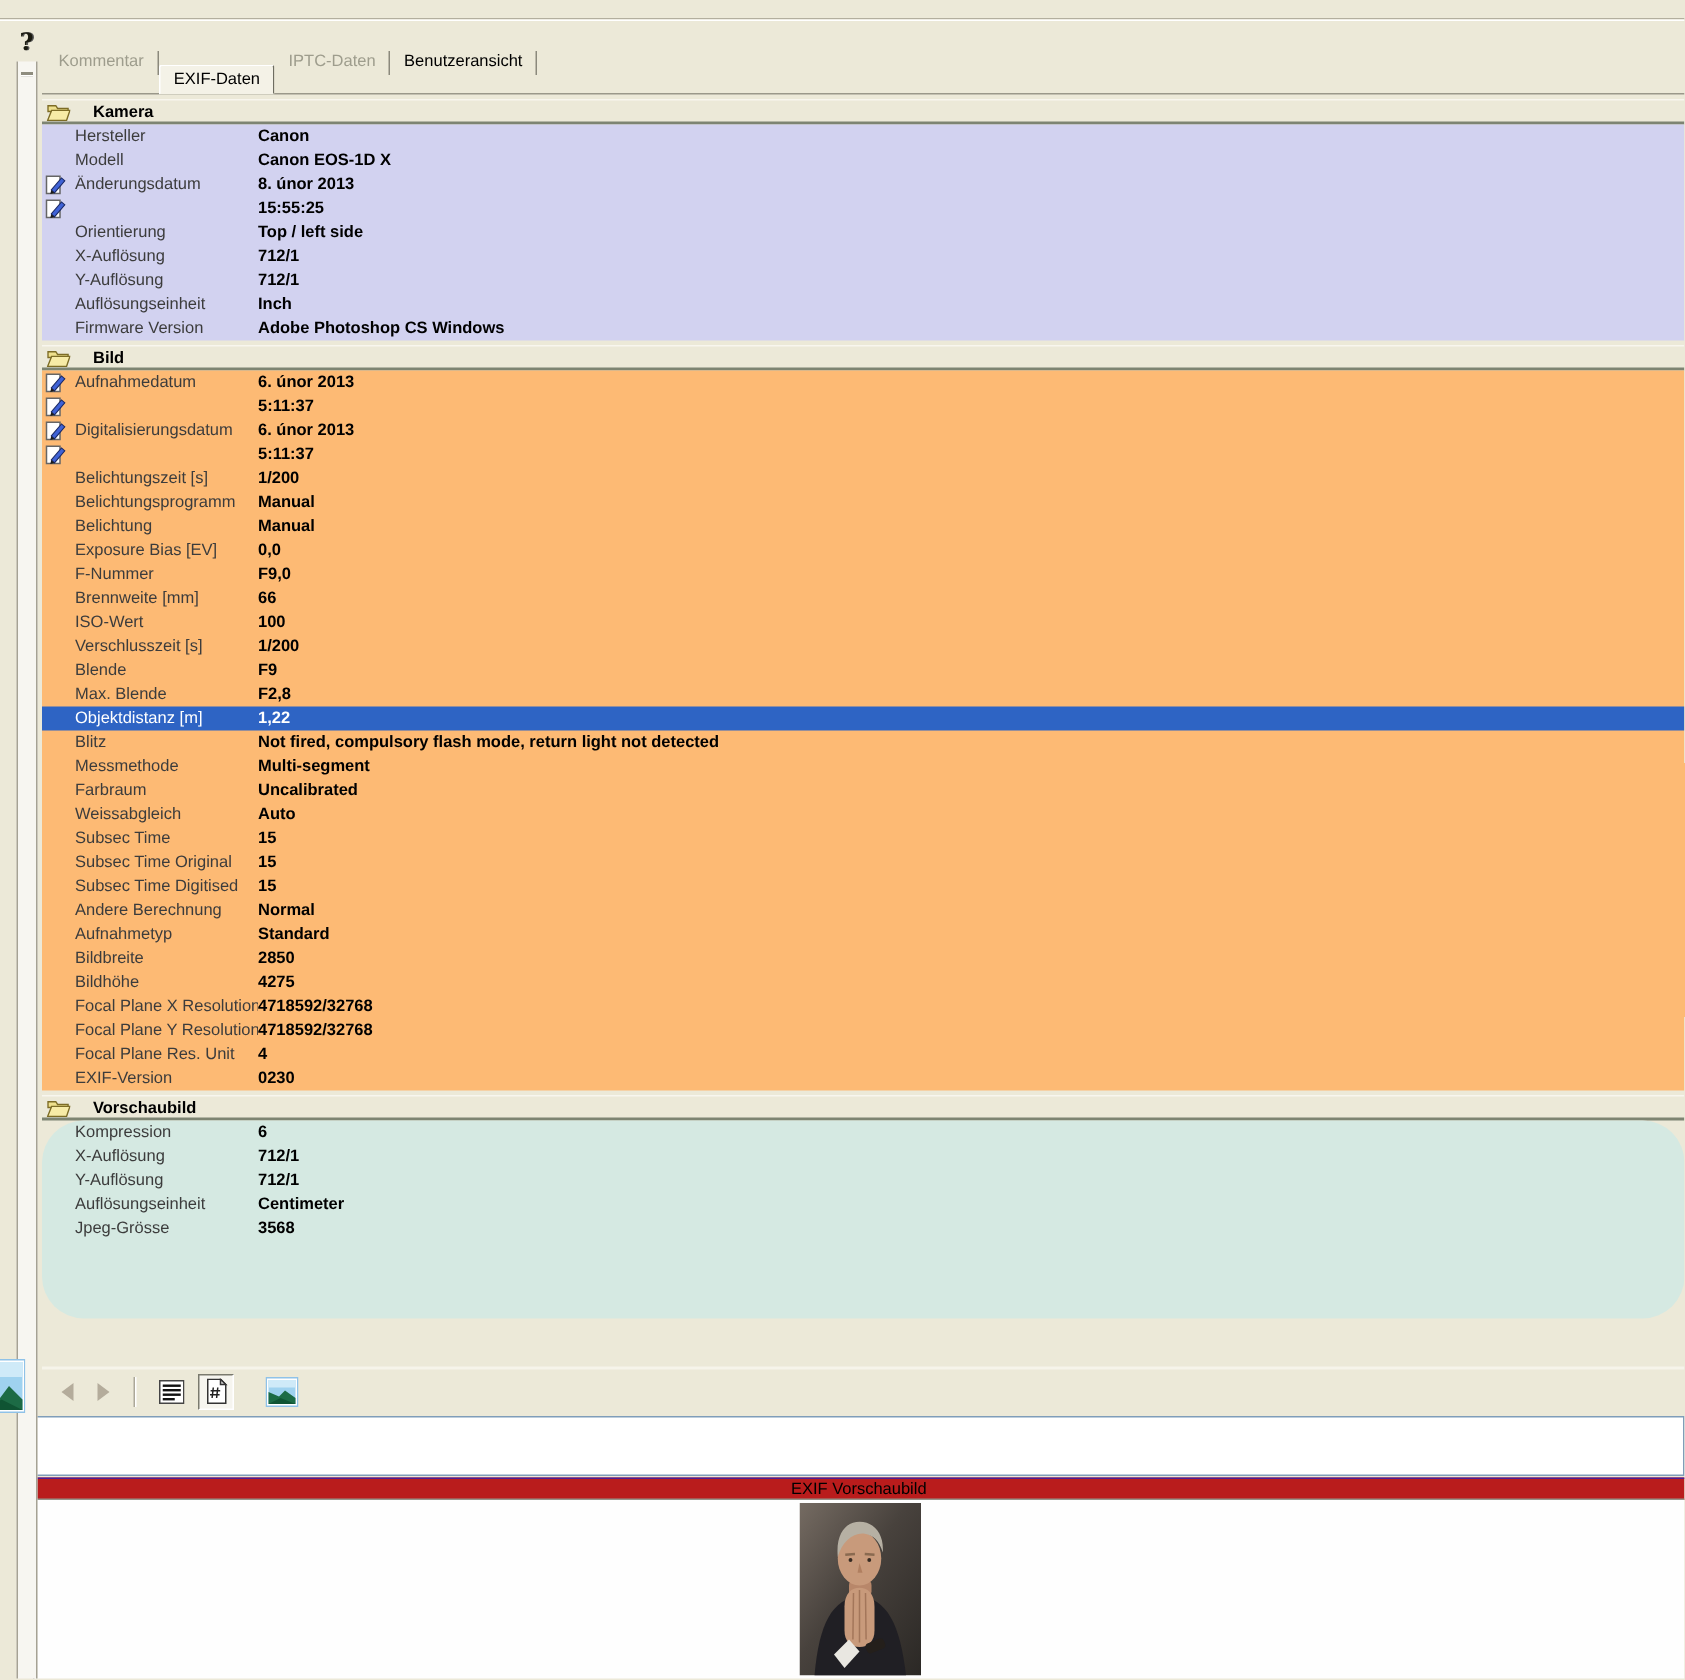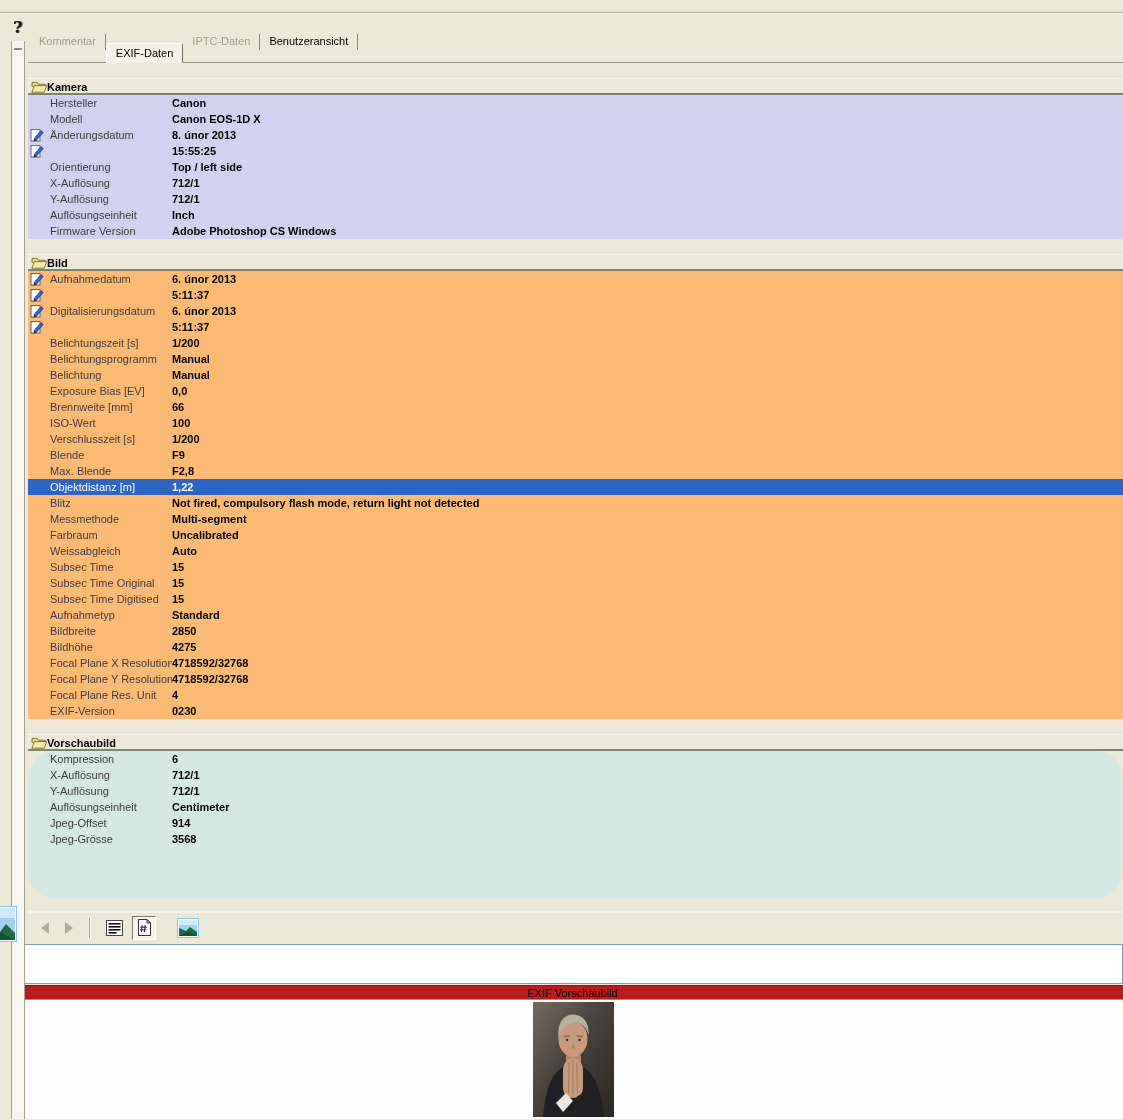--- a/index.html
+++ b/index.html
@@ -31,22 +31,22 @@
   .tab.disabled { color:#9e9d8d; }
   .tab.normal, .tab.disabled { border-right:1px solid #8b897c; margin-bottom:12px; }
   .tab.active {
     height:20px; line-height:18px; background:#f4f2e7; margin-bottom:-1px;
     border:1px solid; border-color:#ffffff #6e6d61 #f4f2e7 #ffffff; border-radius:2px 2px 0 0;
   }
 
   
   .exif-panel { height:849px; border-top:1px solid #9a988a; background:#ece9d8; overflow:hidden; }
   .sec-h {
-    display:flex; align-items:center; gap:0; height:17px; padding:1px 0 0 3px;
-    margin-top:15px; border-top:1px solid #f8f6ee; border-bottom:2px solid #7d8472;
+    display:flex; align-items:center; gap:15px; height:17px; padding:1px 0 0 3px;
+    margin-top:3px; border-top:1px solid #f8f6ee; border-bottom:2px solid #7d8472;
     font-weight:bold;
   }
   .sec-h svg { display:block; }
   .rows { width:100%; }
   .row { display:flex; height:16px; align-items:center; }
   .icell { width:22px; height:16px; flex:none; display:flex; align-items:center; padding-left:2px; }
   .lbl { width:122px; flex:none; color:#3c3c3c; white-space:nowrap; overflow:hidden; }
   .val { font-weight:bold; color:#000; white-space:nowrap; }
   .row.selected { background:var(--sel,#2e64c4); }
   .row.selected .lbl, .row.selected .val { color:#fff; }
@@ -239,20 +239,25 @@
                 <span class="lbl">Belichtung</span>
                 <span class="val">Manual</span>
               </div>
               <div class="row">
                 <span class="icell"></span>
                 <span class="lbl">Exposure Bias [EV]</span>
                 <span class="val">0,0</span>
               </div>
               <div class="row">
                 <span class="icell"></span>
+                <span class="lbl">F-Nummer</span>
+                <span class="val">F9,0</span>
+              </div>
+              <div class="row">
+                <span class="icell"></span>
                 <span class="lbl">Brennweite [mm]</span>
                 <span class="val">66</span>
               </div>
               <div class="row">
                 <span class="icell"></span>
                 <span class="lbl">ISO-Wert</span>
                 <span class="val">100</span>
               </div>
               <div class="row">
                 <span class="icell"></span>
@@ -301,20 +306,25 @@
               </div>
               <div class="row">
                 <span class="icell"></span>
                 <span class="lbl">Subsec Time Original</span>
                 <span class="val">15</span>
               </div>
               <div class="row">
                 <span class="icell"></span>
                 <span class="lbl">Subsec Time Digitised</span>
                 <span class="val">15</span>
+              </div>
+              <div class="row">
+                <span class="icell"></span>
+                <span class="lbl">Andere Berechnung</span>
+                <span class="val">Normal</span>
               </div>
               <div class="row">
                 <span class="icell"></span>
                 <span class="lbl">Aufnahmetyp</span>
                 <span class="val">Standard</span>
               </div>
               <div class="row">
                 <span class="icell"></span>
                 <span class="lbl">Bildbreite</span>
                 <span class="val">2850</span>
@@ -369,25 +379,20 @@
               </div>
               <div class="row">
                 <span class="icell"></span>
                 <span class="lbl">Y-Auflösung</span>
                 <span class="val">712/1</span>
               </div>
               <div class="row">
                 <span class="icell"></span>
                 <span class="lbl">Auflösungseinheit</span>
                 <span class="val">Centimeter</span>
-              </div>
-              <div class="row">
-                <span class="icell"></span>
-                <span class="lbl">Jpeg-Offset</span>
-                <span class="val">914</span>
               </div>
               <div class="row">
                 <span class="icell"></span>
                 <span class="lbl">Jpeg-Grösse</span>
                 <span class="val">3568</span>
               </div>
             </div>
           </div>
         </div>
 

